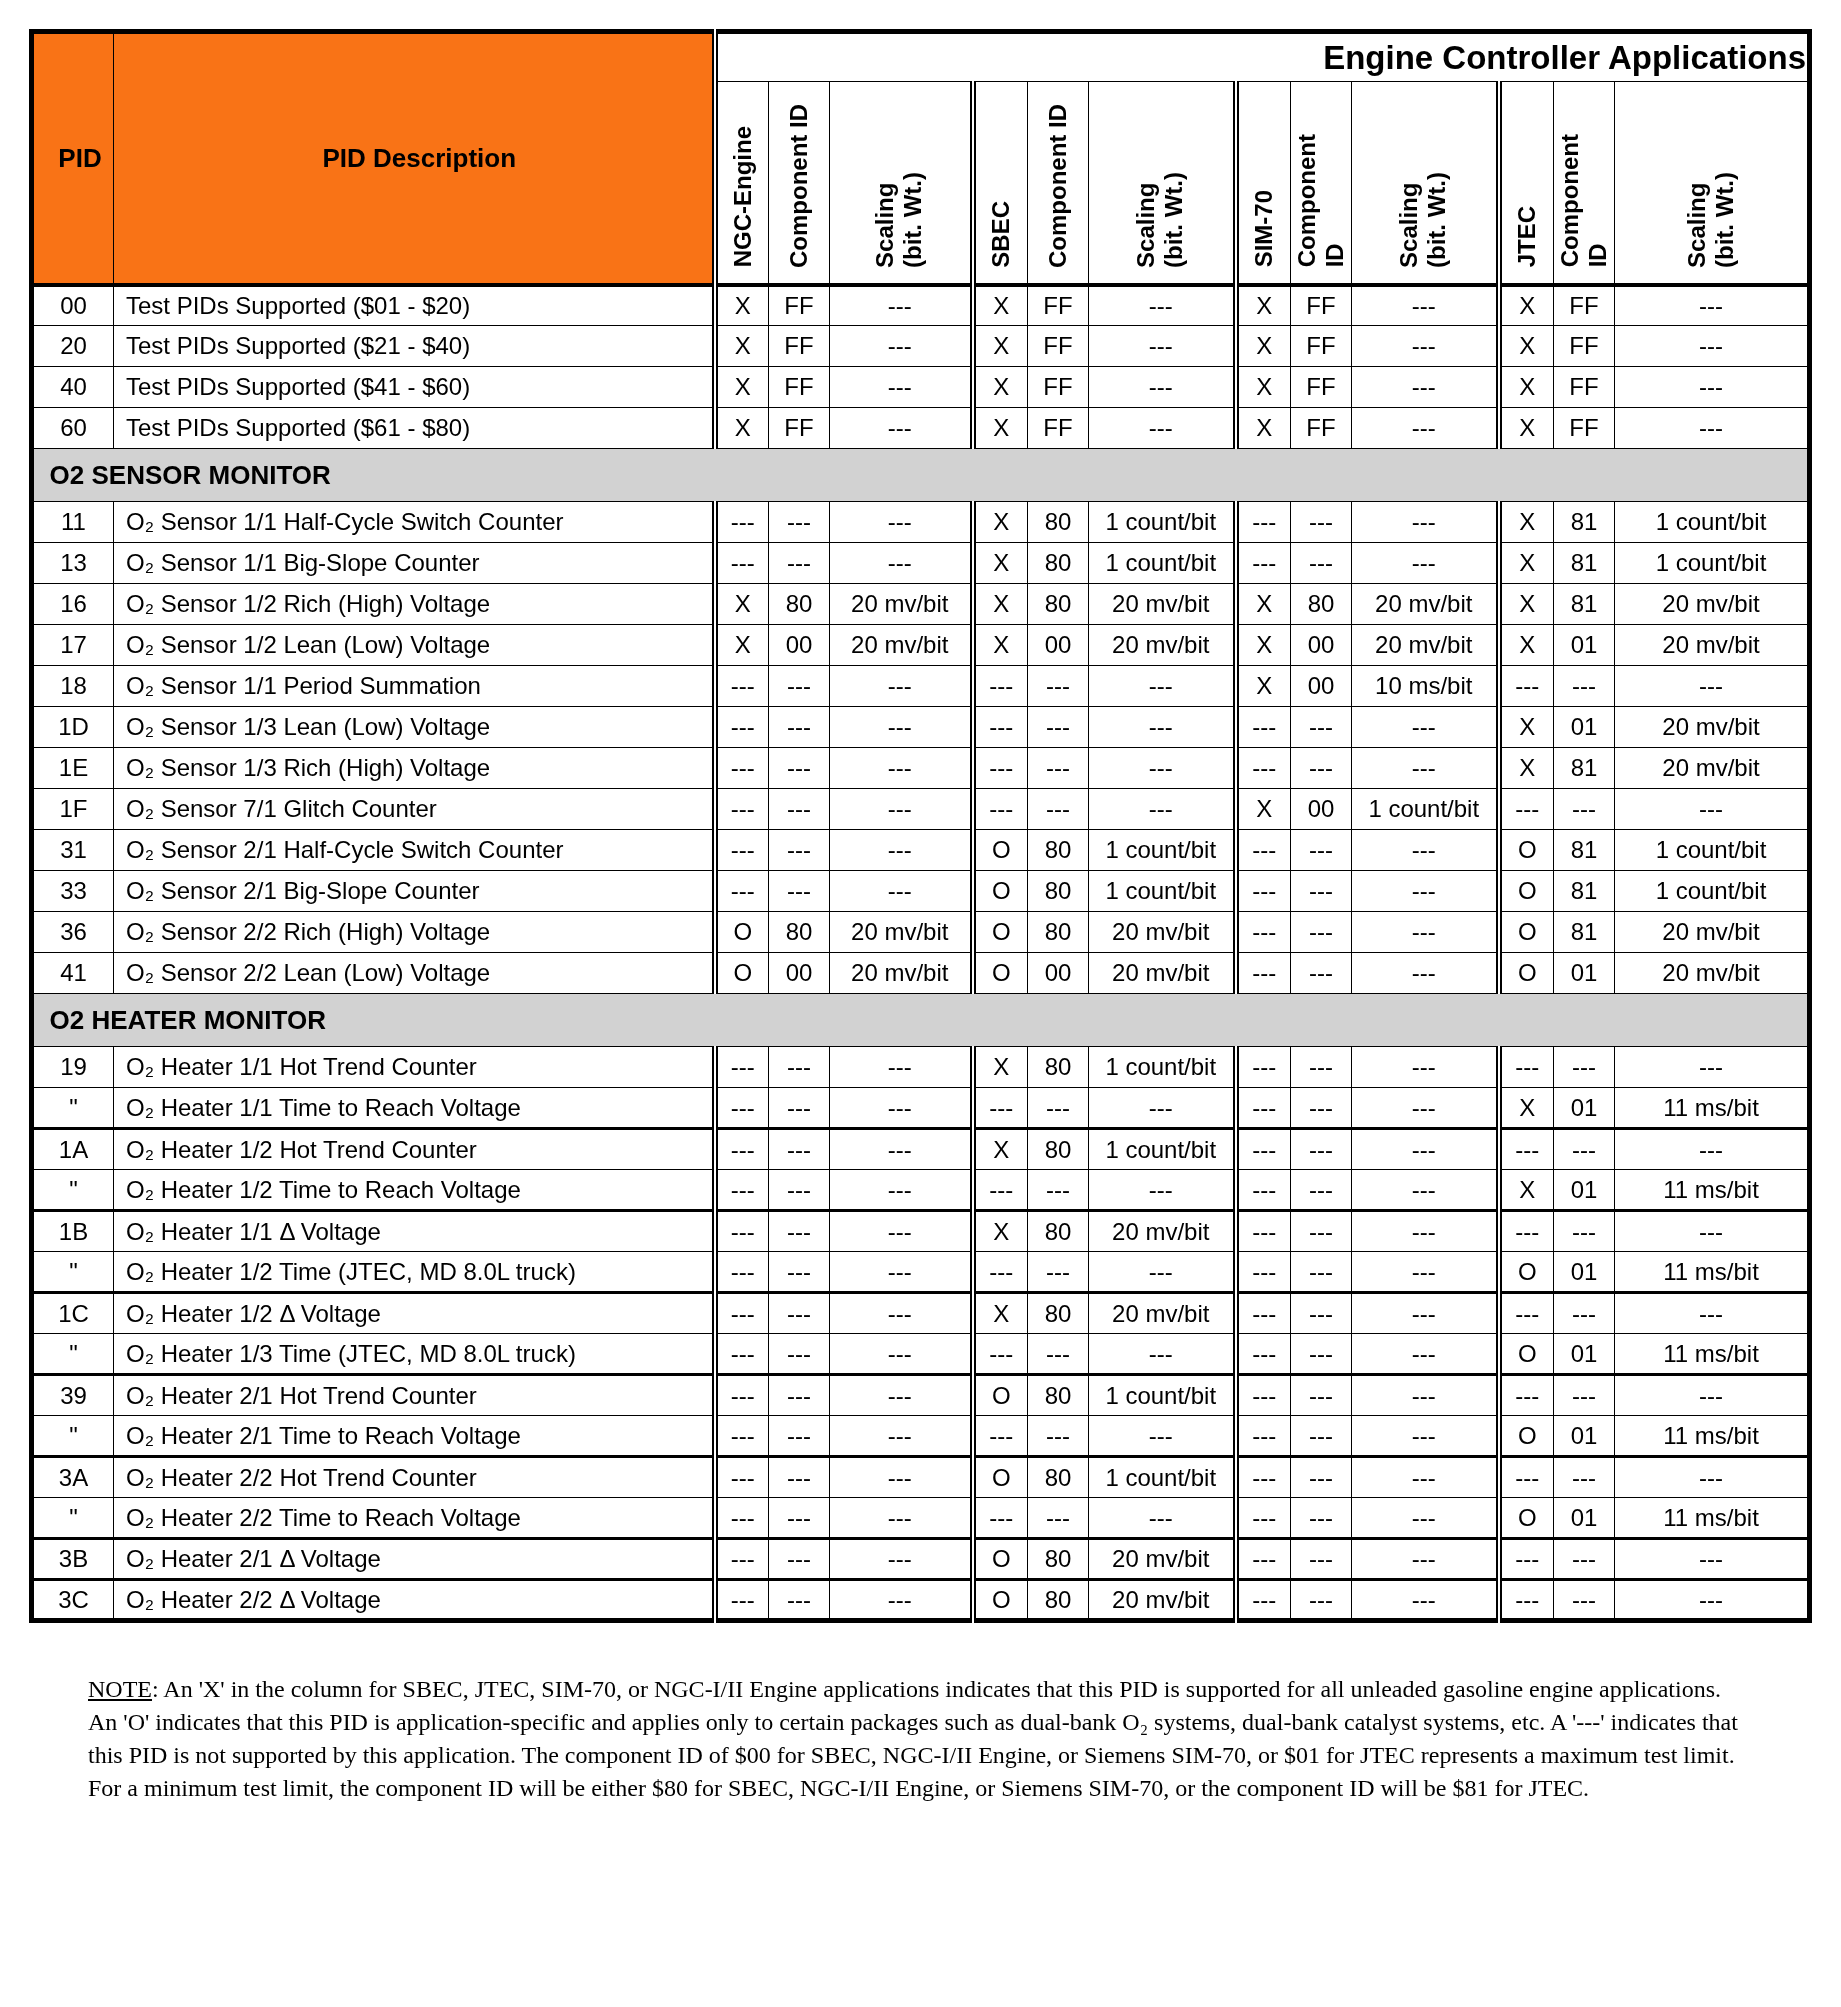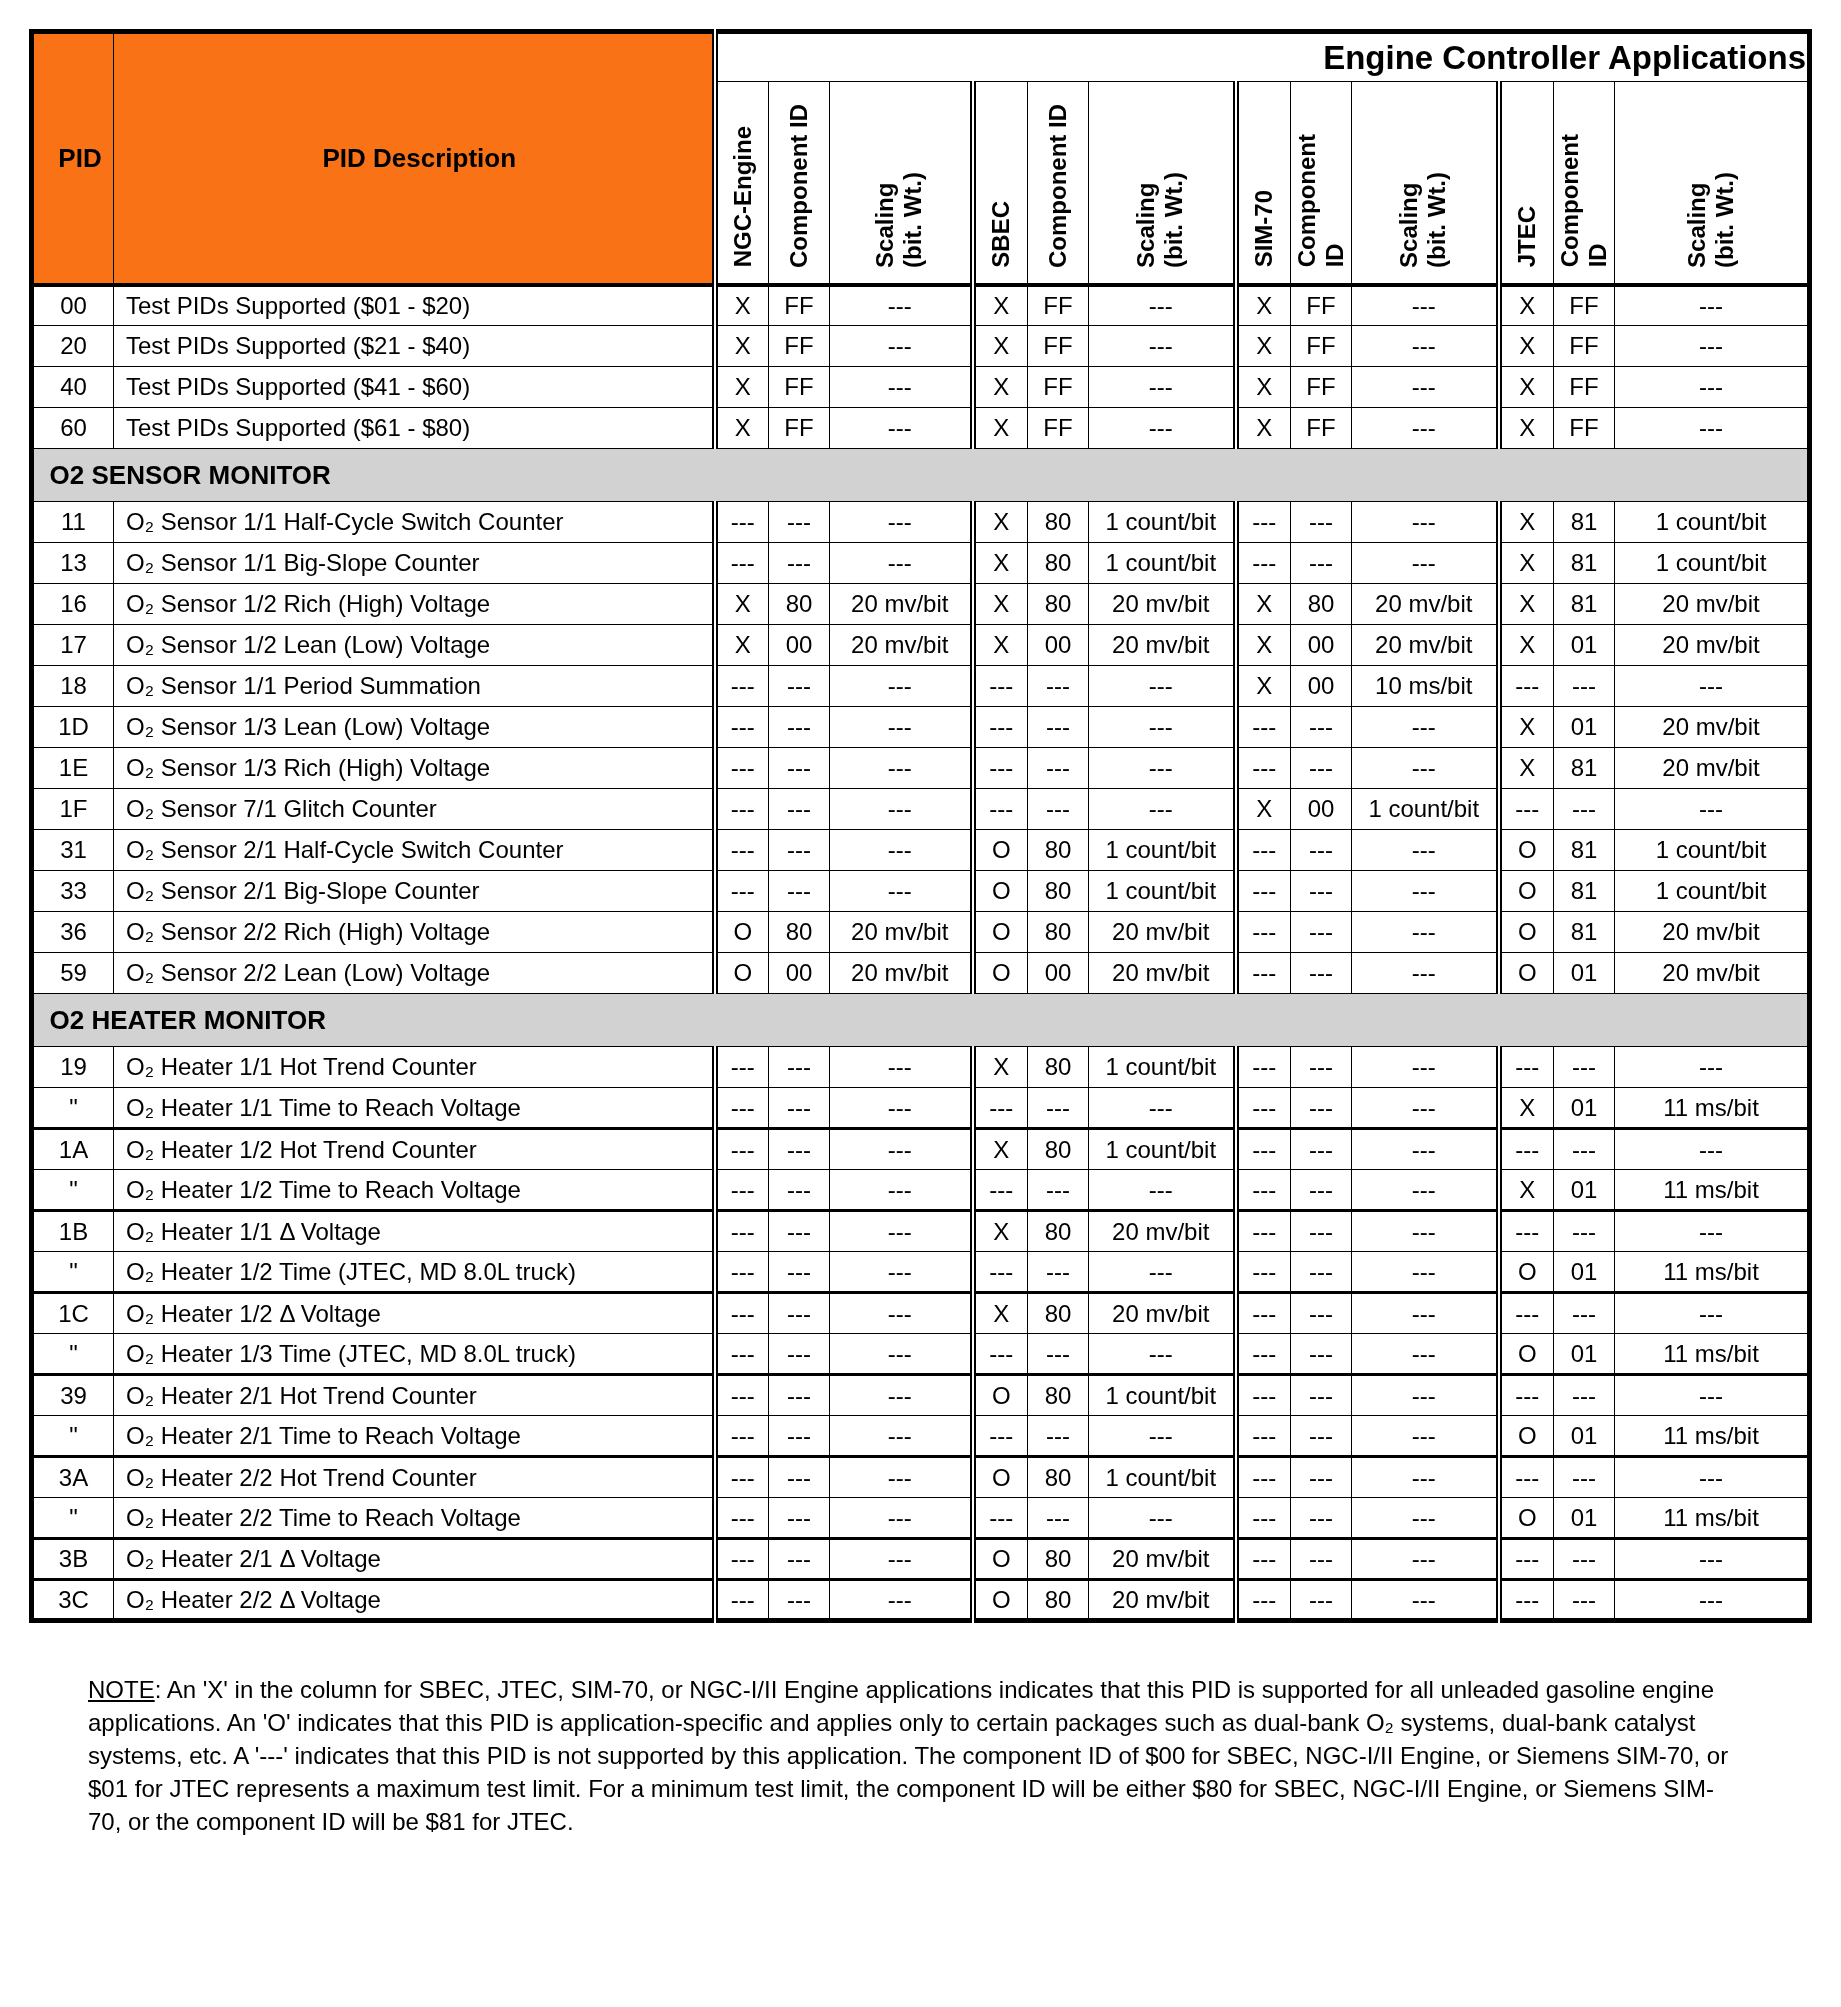--- a/index.html
+++ b/index.html
@@ -81,21 +81,21 @@
     font-size: 26px;
     text-align: left;
     padding-left: 15.6px;
     height: 53px;
   }
   tr.grp-top td { border-top: 3.5px solid #000; }
 
   
   .note {
     margin: 50px 69px 0 59px;
-    font-family: Liberation Sans, sans-serif;
+    font-family: Liberation Serif, serif;
     font-size: 24px;
     line-height: 1.38;
     text-align: left;
   }
   .note-label { text-decoration: underline; }
 </style>
 </head>
 <body>
 
 <div class="page">
@@ -382,21 +382,21 @@
           <td class="c">80</td>
           <td class="c">20 mv/bit</td>
           <td class="c gs">---</td>
           <td class="c">---</td>
           <td class="c">---</td>
           <td class="c gs">O</td>
           <td class="c">81</td>
           <td class="c">20 mv/bit</td>
         </tr>
         <tr>
-          <td class="c">59</td>
+          <td class="c">41</td>
           <td class="desc">O₂ Sensor 2/2 Lean (Low) Voltage</td>
           <td class="c gs">O</td>
           <td class="c">00</td>
           <td class="c">20 mv/bit</td>
           <td class="c gs">O</td>
           <td class="c">00</td>
           <td class="c">20 mv/bit</td>
           <td class="c gs">---</td>
           <td class="c">---</td>
           <td class="c">---</td>

